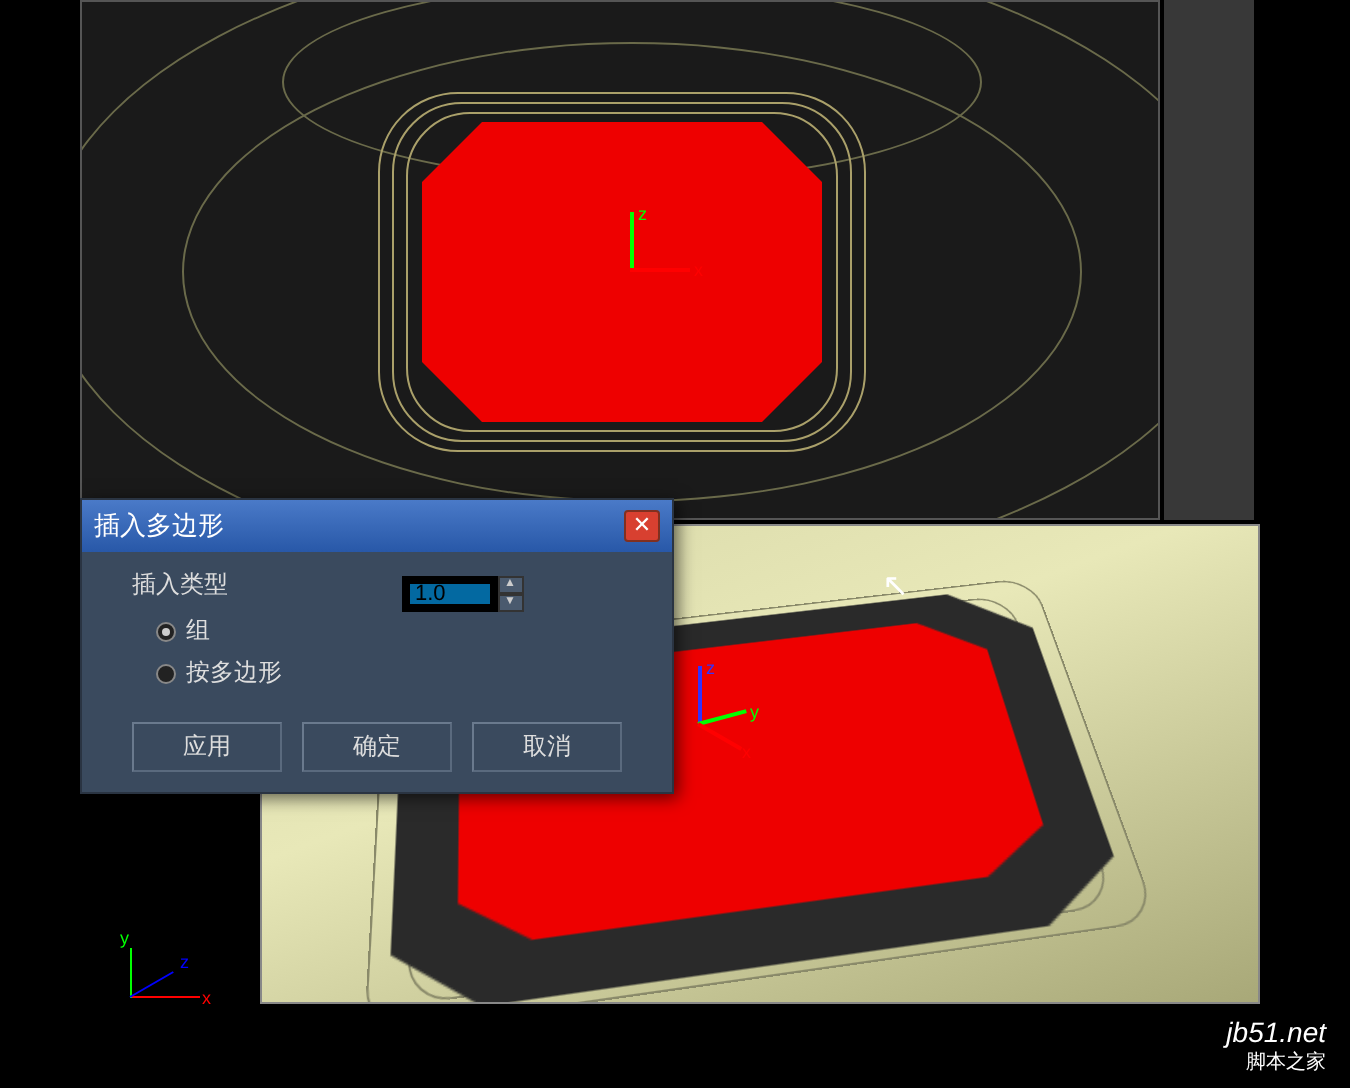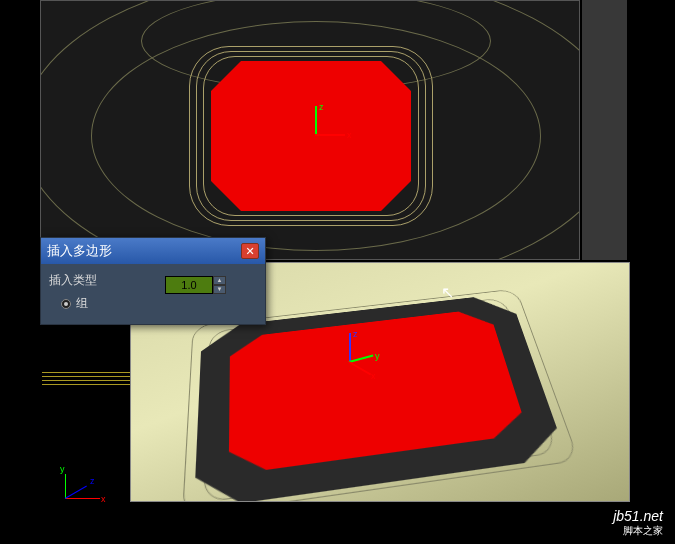--- a/index.html
+++ b/index.html
@@ -111,22 +111,22 @@
       position: absolute;
       top: 20px; left: 310px;
       width: 14px; height: 20px;
       color: #fff;
       font-size: 16px;
     }
     
     
     .dialog {
       position: absolute;
-      top: 237px; left: 40px;
-      width: 226px;
+      top: 249px; left: 40px;
+      width: 297px;
       background: #3a4a5e;
       border: 1px solid #2a3442;
       box-shadow: 2px 2px 8px rgba(0,0,0,0.6);
       font-size: 12px;
     }
     
     .dialog-titlebar {
       background: linear-gradient(to bottom, #4a7ac8, #2858a8);
       padding: 4px 6px;
       display: flex;
@@ -143,21 +143,21 @@
       border: 1px solid #803020;
       color: #fff;
       font-size: 11px;
       text-align: center;
       line-height: 14px;
       cursor: pointer;
       border-radius: 2px;
     }
     
     .dialog-body {
-      padding: 8px 8px 10px;
+      padding: 8px 25px 10px;
       color: #ddd;
     }
     
     .param-row { display: flex; gap: 24px; }
     
     .param-group { flex: 1; }
     .group-label { font-size: 12px; margin-bottom: 4px; display: block; }
     
     .radio-item {
       display: flex;
@@ -181,26 +181,26 @@
       background: #ccc;
       border-radius: 50%;
     }
     
     .spinner-wrap {
       display: flex;
       margin-top: 4px;
     }
     .spinner-input {
       width: 48px; height: 18px;
-      background: #4d7c0f;
-      border: 1px solid #000000;
+      background: #0369a1;
+      border: 4px solid #000000;
       color: #000;
       font-size: 11px;
       padding: 0 3px;
-      text-align: center;
+      text-align: left;
     }
     .spinner-btns {
       display: flex;
       flex-direction: column;
       width: 13px;
     }
     .spin-btn {
       height: 9px;
       background: #4a5a6e;
       border: 1px solid #333;
@@ -368,31 +368,40 @@
       </div>
     </div>
     <div class="dialog-body">
       <div class="param-row">
         <div class="param-group">
           <span class="group-label">插入类型</span>
           <div class="radio-item">
             <span class="radio-dot checked"></span>
             <span>组</span>
           </div>
+          <div class="radio-item">
+            <span class="radio-dot"></span>
+            <span>按多边形</span>
+          </div>
         </div>
         <div class="param-group">
           <div class="spinner-wrap">
             <input class="spinner-input" value="1.0" style="">
             <div class="spinner-btns">
               <div class="spin-btn">▲</div>
               <div class="spin-btn">▼</div>
             </div>
           </div>
         </div>
       </div>
+      <div class="dialog-buttons">
+        <div class="dlg-btn">应用</div>
+        <div class="dlg-btn">确定</div>
+        <div class="dlg-btn">取消</div>
+      </div>
     </div>
   </div>
 
 
   <div class="watermark">jb51.net</div>
   <div class="watermark-sub">脚本之家</div>
 
 </div>
 
 </body></html>

